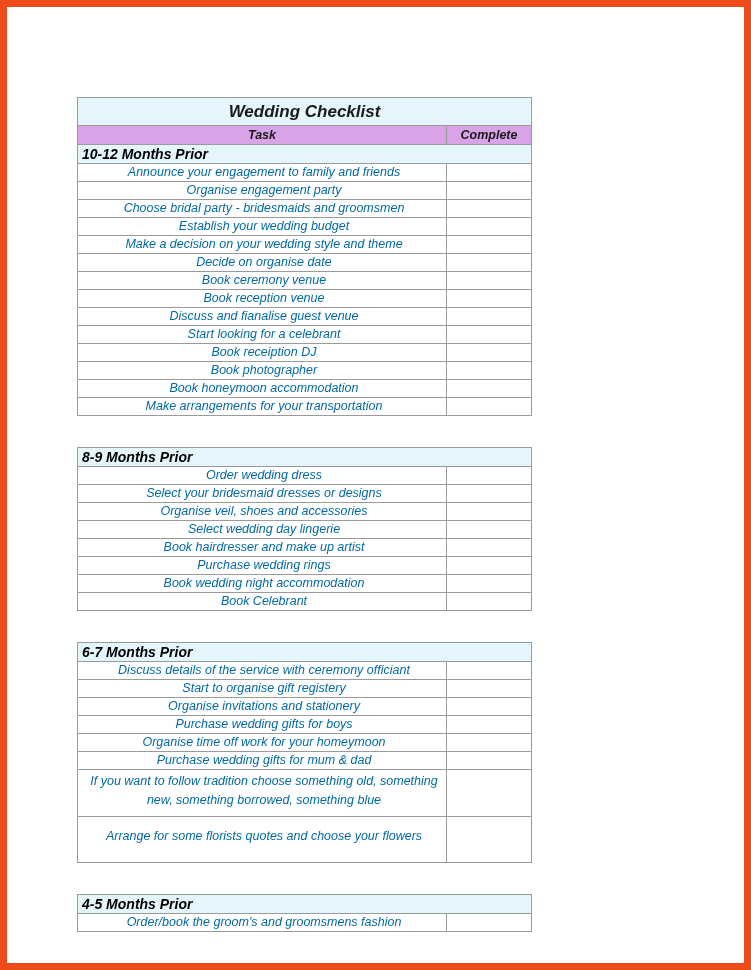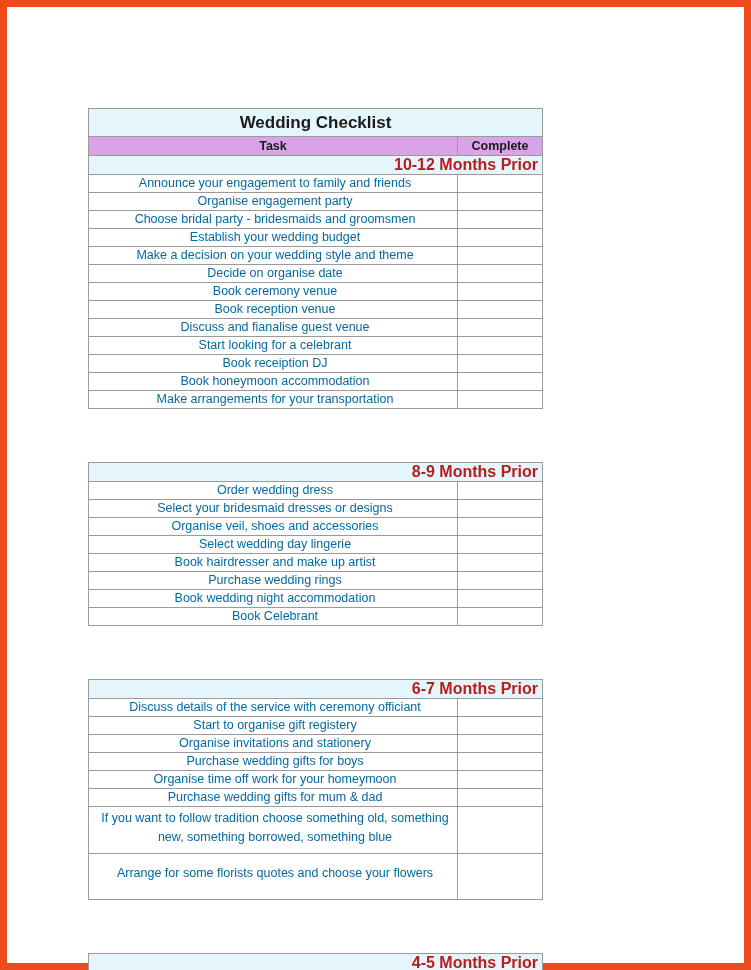--- a/index.html
+++ b/index.html
@@ -53,24 +53,24 @@
     text-align: center;
     font-size: 12.5px;
     font-weight: bold;
     color: #1a1a1a;
     height: 18px;
     padding: 0 4px;
   }
   .section-row td {
     border: 1px solid #9a9a9a;
     background: #e4f6fb;
-    text-align: right;
-    font-size: 16px;
+    text-align: left;
+    font-size: 14px;
     font-weight: bold;
-    color: #b91c1c;
+    color: #000000;
     height: 18px;
     padding: 0 4px;
   }
   .item-row td.task-cell {
     border: 1px solid #9a9a9a;
     background: #ffffff;
     text-align: center;
     font-size: 12.5px;
     color: #0369a1;
     height: 17px;
@@ -94,21 +94,22 @@
     height: 35px;
     white-space: normal;
     line-height: 19px;
     padding-top: 10px;
     vertical-align: top;
   }
   .spacer {
     height: 23px;
   }
   .block {
-    margin: 15px;
+    margin: 4px;
+    font-style: italic;
   }
 </style>
 </head>
 <body>
 
 <div class="page-frame">
   <div class="sheet">
 
     <table class="checklist block">
       <colgroup>
@@ -164,20 +165,24 @@
         </tr>
         <tr class="item-row">
           <td class="task-cell">Start looking for a celebrant</td>
           <td class="check-cell"></td>
         </tr>
         <tr class="item-row">
           <td class="task-cell">Book receiption DJ</td>
           <td class="check-cell"></td>
         </tr>
         <tr class="item-row">
+          <td class="task-cell">Book photographer</td>
+          <td class="check-cell"></td>
+        </tr>
+        <tr class="item-row">
           <td class="task-cell">Book honeymoon accommodation</td>
           <td class="check-cell"></td>
         </tr>
         <tr class="item-row">
           <td class="task-cell">Make arrangements for your transportation</td>
           <td class="check-cell"></td>
         </tr>
       </tbody>
     </table>
 

